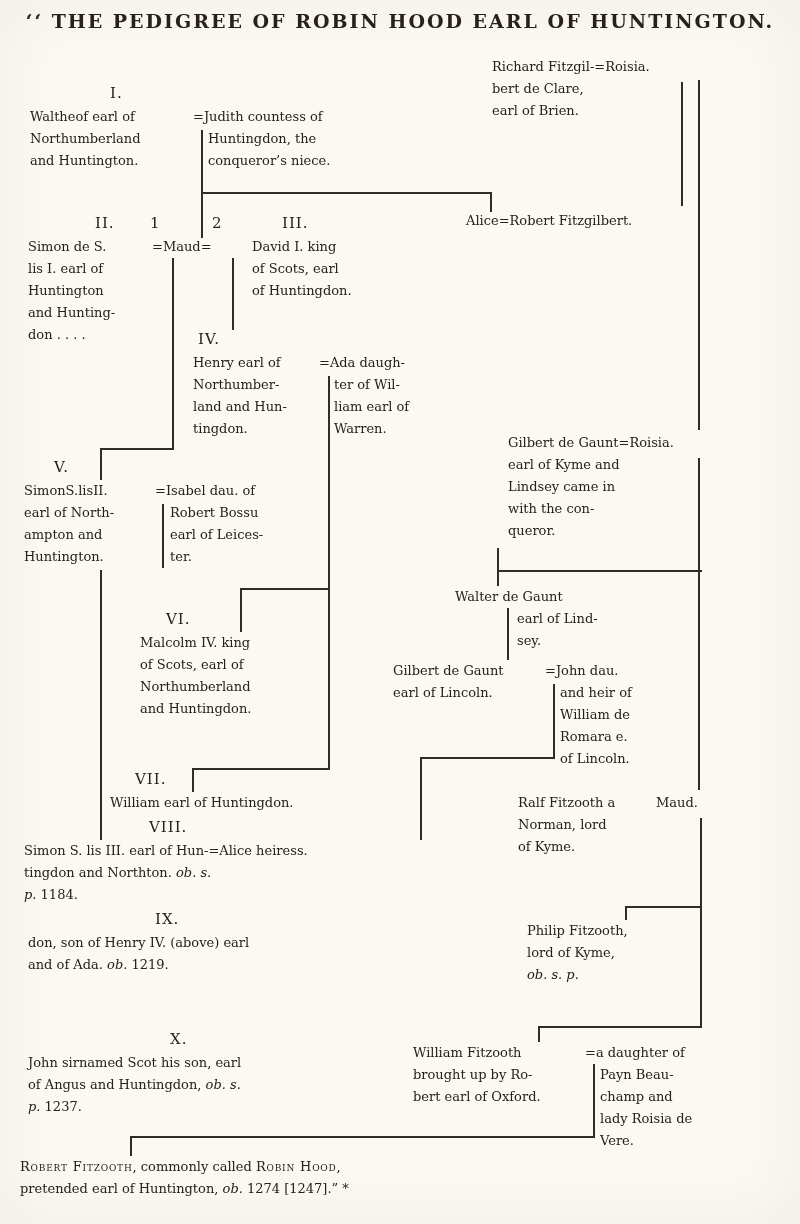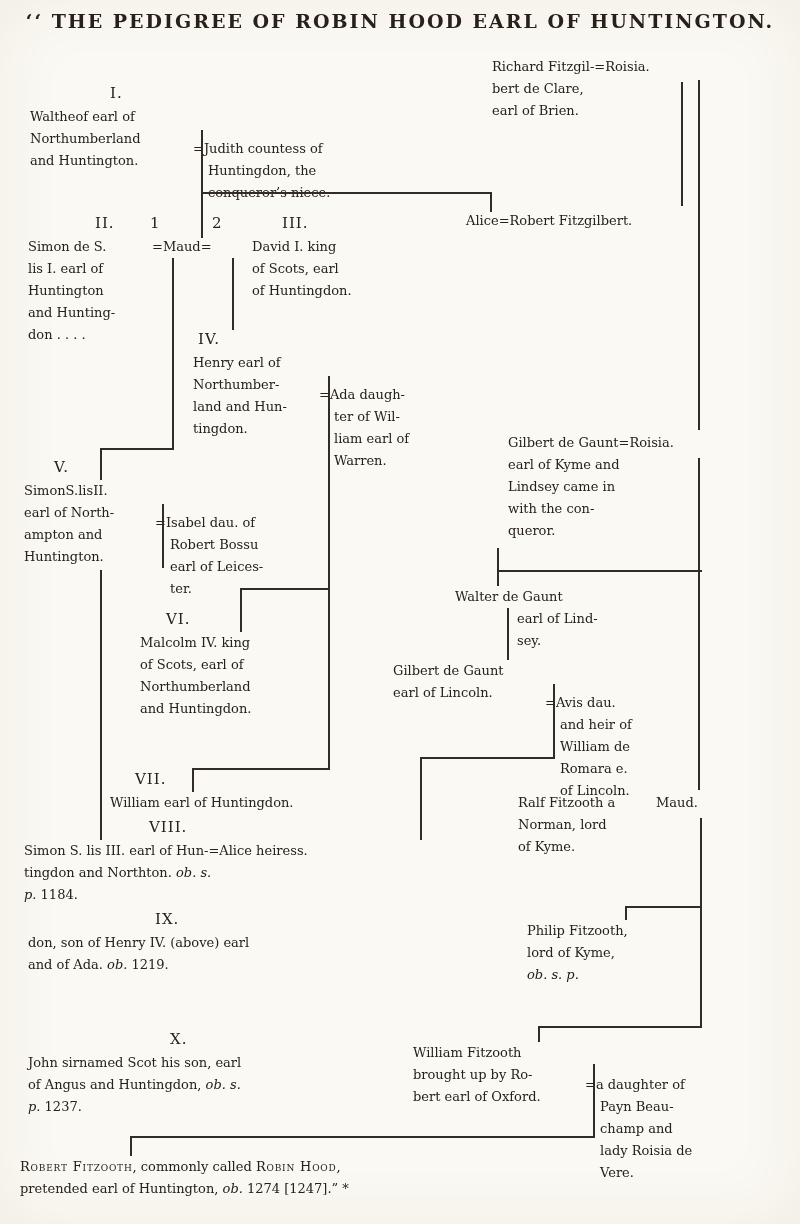--- a/index.html
+++ b/index.html
@@ -3,21 +3,21 @@
 <meta charset="utf-8">
 <style>
   html,body{margin:0;padding:0;background:#fbf9f3;}
   .page{position:relative;width:800px;height:1224px;background:#fbf9f3;
         font-family:"DejaVu Serif","Liberation Serif",serif;color:#27211a;
         overflow:hidden;box-shadow:inset 0 0 70px rgba(60,45,20,.06);}
   .title{position:absolute;left:0;top:10px;width:800px;text-align:center;
          font-size:19px;font-weight:700;letter-spacing:2px;white-space:nowrap;}
   .blk{position:absolute;font-size:13px;line-height:22px;white-space:nowrap;}
   .ln{display:block;}
-  .lead{text-indent:-15px;margin-top:32px;}
+  .lead{text-indent:-15px;}
   .ind{padding-left:62px;}
   .num{position:absolute;font-size:15px;line-height:18px;letter-spacing:1px;}
   .it{font-style:italic;}
   .sc{font-variant:small-caps;letter-spacing:.8px;}
   .vl{position:absolute;width:2px;background:#332c24;}
   .hl{position:absolute;height:2px;background:#332c24;}
 </style>
 </head>
 <body>
 
@@ -120,21 +120,21 @@
     <span class="ln">of Scots, earl of</span>
     <span class="ln">Northumberland</span>
     <span class="ln">and Huntingdon.</span>
   </div>
 
   <div class="blk" style="left:393px;top:660px">
     <span class="ln">Gilbert de Gaunt</span>
     <span class="ln">earl of Lincoln.</span>
   </div>
   <div class="blk" style="left:560px;top:660px">
-    <span class="ln lead">=Avis dau.</span>
+    <span class="ln lead">=John dau.</span>
     <span class="ln">and heir of</span>
     <span class="ln">William de</span>
     <span class="ln">Romara e.</span>
     <span class="ln">of Lincoln.</span>
   </div>
 
   <div class="blk" style="left:110px;top:792px">
     <span class="ln">William earl of Huntingdon.</span>
   </div>
 

